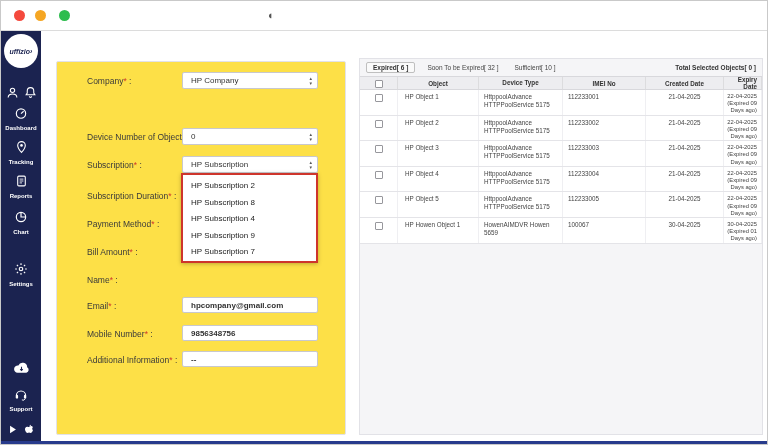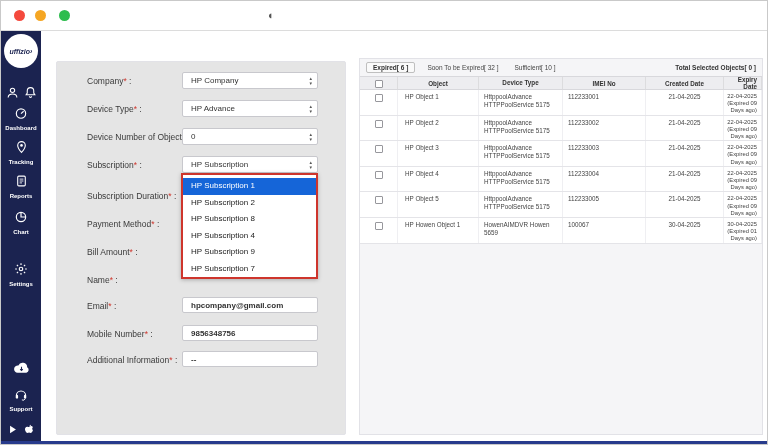--- a/index.html
+++ b/index.html
@@ -27,21 +27,21 @@
   .sidebar{position:absolute;top:30px;left:0;width:40px;bottom:0;background:#1b2350;z-index:4;}
   .logo{position:absolute;top:3px;left:3px;width:34px;height:34px;border-radius:50%;background:#fff;
         display:flex;align-items:center;justify-content:center;font-size:7px;font-weight:bold;font-style:italic;color:#1b2350;}
   .topicons{position:absolute;top:54px;left:0;width:40px;display:flex;justify-content:center;gap:5px;}
   .side-item{position:absolute;left:0;width:40px;text-align:center;color:#fff;}
   .side-item .lbl{display:block;font-size:6px;font-weight:bold;margin-top:1px;}
   .icn{display:inline-block;vertical-align:middle;}
   .bottomrow{position:absolute;left:0;width:40px;display:flex;justify-content:center;gap:6px;}
 
   
-  .fpanel{position:absolute;left:55px;top:60px;width:290px;height:374px;background:#e5e5e5;
+  .fpanel{position:absolute;left:55px;top:60px;width:290px;height:374px;background:#fde047;
           border:1px solid #e2e2e7;border-radius:2px;}
   .frow{position:absolute;left:30px;width:232px;height:18px;}
   .flabel{position:absolute;left:0;top:4px;font-size:8.5px;color:#3a3a3a;white-space:nowrap;}
   .req{color:#ce352c;}
   .fctrl{position:absolute;left:95px;top:0;width:136px;height:17px;background:#fff;border:1px solid #c8c8cd;
          border-radius:2px;font-size:8px;color:#333;display:flex;align-items:center;padding:0 16px 0 8px;}
   .fctrl.input{height:16px;padding-right:6px;font-weight:bold;}
   .stepper{position:absolute;right:5px;top:3px;display:flex;flex-direction:column;font-size:5px;line-height:5px;color:#555;}
 
   
@@ -188,30 +188,20 @@
       <span class="flabel"><span>Company</span><span class="req">*</span><span> :</span></span>
       <div class="fctrl">
         <span>HP Company</span>
         <span class="stepper">
             <span>▴</span>
             <span>▾</span>
           </span>
       </div>
     </div>
 
-    <div class="frow" style="top:38px">
-      <span class="flabel"><span>Device Type</span><span class="req">*</span><span> :</span></span>
-      <div class="fctrl">
-        <span>HP Advance</span>
-        <span class="stepper">
-            <span>▴</span>
-            <span>▾</span>
-          </span>
-      </div>
-    </div>
 
     <div class="frow" style="top:66px">
       <span class="flabel"><span>Device Number of Object</span><span class="req">*</span><span> :</span></span>
       <div class="fctrl">
         <span>0</span>
         <span class="stepper">
             <span>▴</span>
             <span>▾</span>
           </span>
       </div>
@@ -257,21 +247,20 @@
 
     <div class="frow" style="top:289px">
       <span class="flabel"><span>Additional Information</span><span class="req">*</span><span> :</span></span>
       <div class="fctrl input">
         <span>--</span>
       </div>
     </div>
   </div>
 
   <div class="dropdown">
-    <div class="opt sel">HP Subscription 1</div>
     <div class="opt">HP Subscription 2</div>
     <div class="opt">HP Subscription 8</div>
     <div class="opt">HP Subscription 4</div>
     <div class="opt">HP Subscription 9</div>
     <div class="opt">HP Subscription 7</div>
   </div>
 
   <div class="tpanel">
     <div class="tabs">
       <span class="tab active">Expired[ 6 ]</span>

